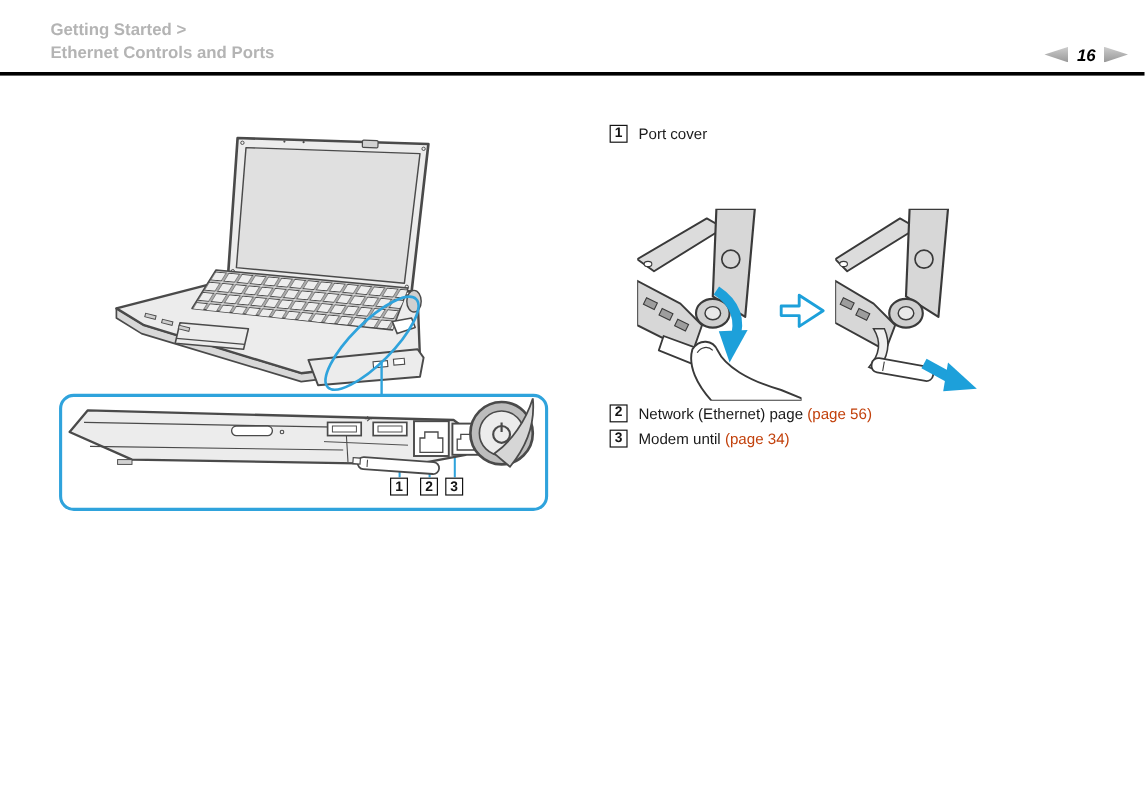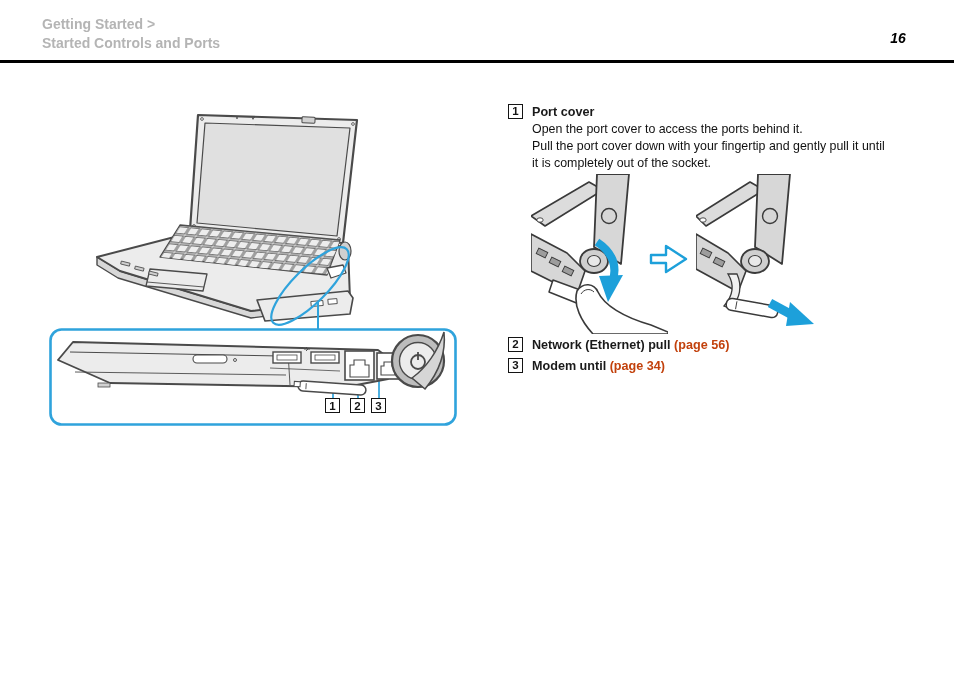--- a/index.html
+++ b/index.html
@@ -2,48 +2,48 @@
 <html><head>
 <meta charset="utf-8">
 <style>
   html,body{margin:0;padding:0;background:#fff;}
   .page{position:relative;width:954px;height:674px;background:#fff;overflow:hidden;
         font-family:"Liberation Sans",sans-serif;color:#1a1a1a;}
   
   .breadcrumb{position:absolute;left:42px;top:15px;font-size:14px;font-weight:bold;
               color:#b4b4b4;line-height:19px;}
   .pagenav{position:absolute;left:856px;top:38px;width:84px;height:15px;
-           display:flex;align-items:center;justify-content:flex-end;gap:7px;flex-direction:column;}
+           display:flex;align-items:center;justify-content:flex-end;gap:7px;}
   .tri{width:20px;height:13px;}
   .tri-left{clip-path:polygon(100% 0,100% 100%,0 50%);background:linear-gradient(#cdcdcd,#989898);}
   .tri-right{clip-path:polygon(0 0,0 100%,100% 50%);background:linear-gradient(#cdcdcd,#989898);}
   .pagenum{font-size:14px;font-weight:bold;font-style:italic;color:#000;}
   .rule{position:absolute;left:0;top:60px;width:954px;height:3px;background:#000;}
   
   .figsvg{position:absolute;}
   .numbox{display:inline-flex;align-items:center;justify-content:center;
           width:15px;height:15px;border:1.6px solid #141414;background:#fff;
           font-size:11.5px;font-weight:bold;color:#141414;box-sizing:border-box;}
   .callout-box{position:absolute;z-index:5;}
   
   .item-row{position:absolute;display:flex;align-items:flex-start;gap:9px;
             font-size:12.6px;line-height:15px;}
-  .item-label{padding-top:1px;white-space:nowrap;font-weight:bold;}
+  .item-label{padding-top:1px;white-space:nowrap;}
   .desc{position:absolute;left:532px;font-size:12.4px;line-height:17px;color:#111;}
   .desc div{white-space:nowrap;}
   .link{color:#c2410c;cursor:pointer;}
 </style>
 </head>
 <body>
 
 <div class="page">
 
   <div class="breadcrumb">
     <div>Getting Started &gt;</div>
-    <div>Started Controls and Ports</div>
+    <div>Ethernet Controls and Ports</div>
   </div>
   <div class="pagenav">
     <div class="tri tri-left"></div>
     <div class="pagenum">16</div>
     <div class="tri tri-right"></div>
   </div>
   <div class="rule"></div>
 
   <svg class="figsvg" style="left:55px;top:88px;" width="420" height="252" viewBox="0 0 420 252">
     <defs>
@@ -147,25 +147,20 @@
     <path d="M377,62 C391,45 398,25 396,5 C390,24 378,41 364,51 Z" fill="#d6d6d6" stroke="#4a4a4a" stroke-width="1.5"></path>
   </svg>
 
   <span class="numbox callout-box" style="left:325px;top:398px;">1</span>
   <span class="numbox callout-box" style="left:350px;top:398px;">2</span>
   <span class="numbox callout-box" style="left:371px;top:398px;">3</span>
 
   <div class="item-row" style="left:508px;top:104px;">
     <span class="numbox">1</span>
     <span class="item-label">Port cover</span>
-  </div>
-  <div class="desc" style="top:121px;">
-    <div>Open the port cover to access the ports behind it.</div>
-    <div>Pull the port cover down with your fingertip and gently pull it until</div>
-    <div>it is completely out of the socket.</div>
   </div>
 
   <svg class="figsvg" style="left:531px;top:174px;" width="137" height="160" viewBox="0 0 137 160">
     <path d="M0,42 L58,8 L72,16 L14,52 Z" fill="#dcdcdc" stroke="#3a3a3a" stroke-width="1.6" stroke-linejoin="round"></path>
     <ellipse cx="9" cy="46" rx="3.2" ry="2.2" fill="#fff" stroke="#3a3a3a" stroke-width="0.9"></ellipse>
     <path d="M66,0 L98,0 L90,90 L63,73 Z" fill="#d7d7d7" stroke="#3a3a3a" stroke-width="1.8" stroke-linejoin="round"></path>
     <circle cx="78" cy="42" r="7.5" fill="none" stroke="#3a3a3a" stroke-width="1.4"></circle>
     <ellipse cx="63" cy="87" rx="14" ry="12" fill="#cfcfcf" stroke="#3a3a3a" stroke-width="1.8"></ellipse>
     <ellipse cx="63" cy="87" rx="6.5" ry="5.5" fill="#e8e8e8" stroke="#3a3a3a" stroke-width="1.2"></ellipse>
     <path d="M0,60 L36,79 L54,97 L46,120 L0,97 Z" fill="#d7d7d7" stroke="#3a3a3a" stroke-width="1.6" stroke-linejoin="round"></path>
@@ -201,20 +196,20 @@
       <line x1="40" y1="130" x2="40" y2="138" stroke="#3a3a3a" stroke-width="0.9"></line>
     </g>
     <g>
       <line x1="74" y1="129" x2="98" y2="142" stroke="#1DA0DA" stroke-width="9"></line>
       <polygon points="94,128 118,150 90,152" fill="#1DA0DA"></polygon>
     </g>
   </svg>
 
   <div class="item-row" style="left:508px;top:337px;">
     <span class="numbox">2</span>
-    <span class="item-label"><span>Network (Ethernet) pull</span> <span class="link">(page 56)</span></span>
+    <span class="item-label"><span>Network (Ethernet) page</span> <span class="link">(page 56)</span></span>
   </div>
   <div class="item-row" style="left:508px;top:358px;">
     <span class="numbox">3</span>
     <span class="item-label"><span>Modem until</span> <span class="link">(page 34)</span></span>
   </div>
 
 </div>
 
 </body></html>

